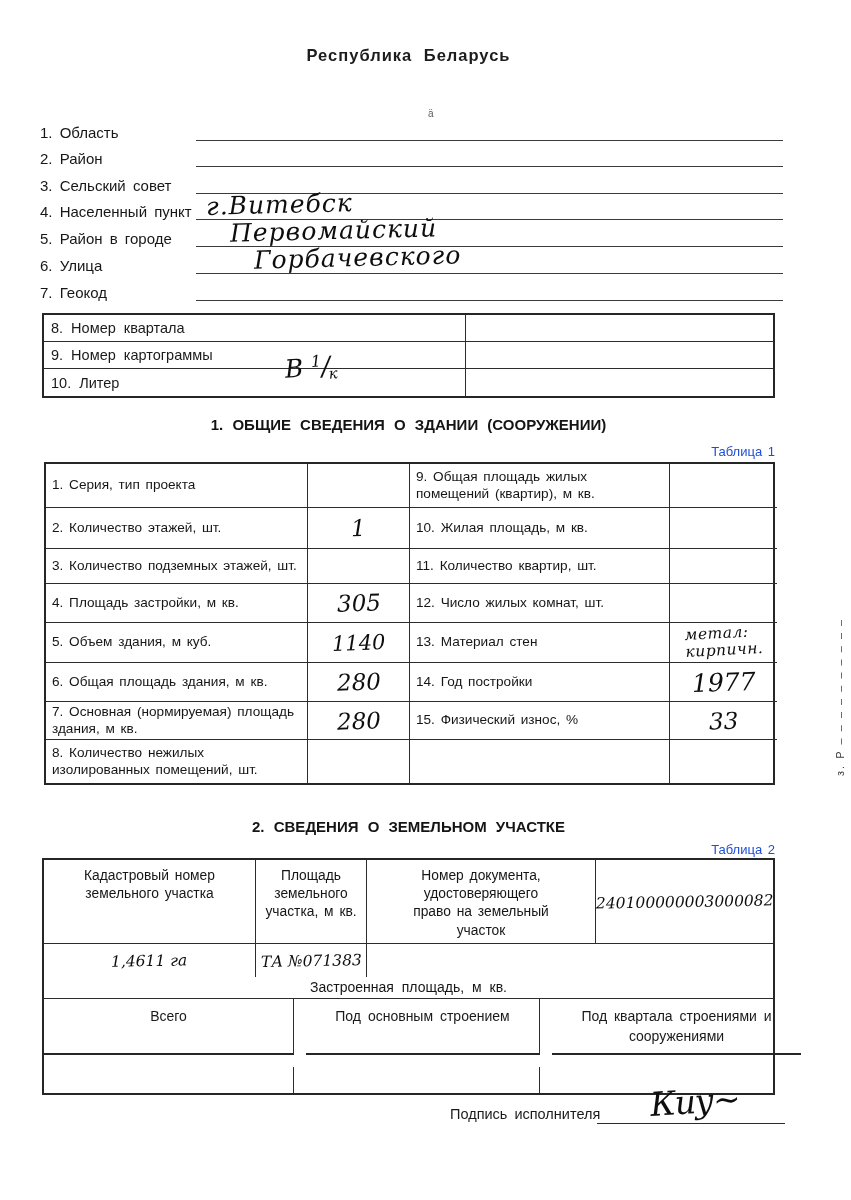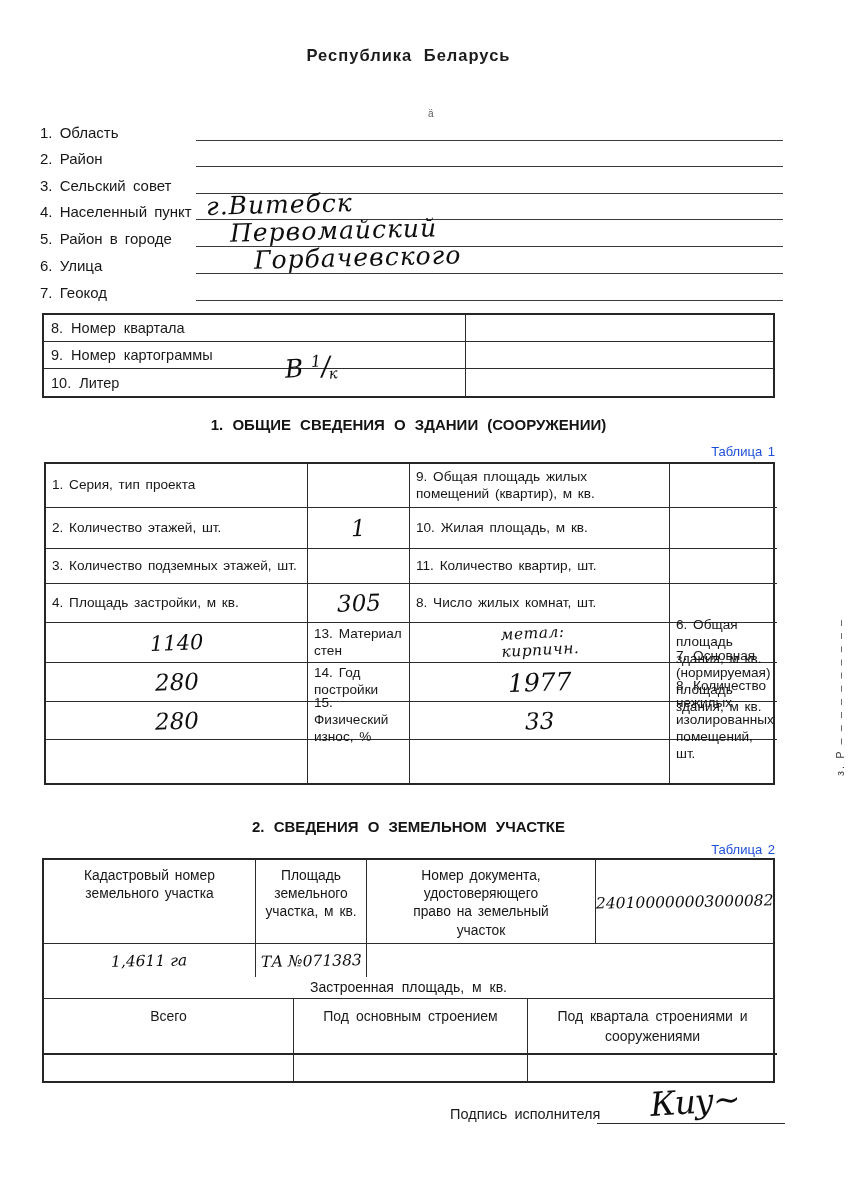--- a/index.html
+++ b/index.html
@@ -58,21 +58,21 @@
             grid-template-rows:84px 33px; }
   .t2-top > div { border-right:1.6px solid #2c2c2c; }
   .t2-top > div:nth-child(4n) { border-right:none; }
   .t2-top > div:nth-child(-n+4) { border-bottom:1.6px solid #2c2c2c; }
   .t2-head { font-size:13.8px; text-align:center; white-space:pre-line; line-height:1.32;
              padding-top:7px; word-spacing:2px; color:#161616; }
   .t2-data { display:flex; align-items:center; justify-content:center; }
   .hw-sm { font-size:15.5px; transform:rotate(-1deg); white-space:nowrap; }
   .t2-span { height:22px; border-bottom:1.6px solid #2c2c2c; text-align:center;
              font-size:14px; word-spacing:4px; padding-top:2px; color:#161616; }
-  .t2-sub { display:grid; grid-template-columns:250px 234px 249px; grid-template-rows:56px 26px; }
+  .t2-sub { display:grid; grid-template-columns:250px 234px 249px; grid-template-rows:56px 26px;gap:12px; }
   .t2-sub > div { border-right:1.6px solid #2c2c2c; }
   .t2-sub > div:nth-child(3n) { border-right:none; }
   .t2-sub > div:nth-child(-n+3) { border-bottom:2px solid #262626; }
   .t2-subhead { font-size:14px; text-align:center; white-space:pre-line; line-height:1.4;
                 padding-top:8px; word-spacing:3px; }
 
   
   .sig-label { left:450px; top:1106px; font-size:14.5px; word-spacing:3px; }
   .sig-line { left:597px; top:1108px; width:188px; height:16px; border-bottom:1.6px solid #2b2b2b; }
   .sig-hw { left:650px; top:1082px; font-size:33px; transform:rotate(-4deg); letter-spacing:-1px; }
@@ -166,25 +166,26 @@
     </div>
   <div class="cell-label">11. Количество квартир, шт.</div>
   <div class="cell-value">
       <span class="hw hw-md"></span>
     </div>
 
   <div class="cell-label">4. Площадь застройки, м кв.</div>
   <div class="cell-value">
       <span class="hw hw-md">305</span>
     </div>
-  <div class="cell-label">8. Число жилых комнат, шт.</div>
-  <div class="cell-value">
-      <span class="hw hw-md"></span>
-    </div>
-
+  <div class="cell-label">12. Число жилых комнат, шт.</div>
+  <div class="cell-value">
+      <span class="hw hw-md"></span>
+    </div>
+
+  <div class="cell-label">5. Объем здания, м куб.</div>
   <div class="cell-value">
       <span class="hw hw-md" style="font-size:21px">1140</span>
     </div>
   <div class="cell-label">13. Материал стен</div>
   <div class="cell-value">
       <span class="hw hw-walls">метал:
 кирпичн.</span>
     </div>
 
   <div class="cell-label">6. Общая площадь здания, м кв.</div>

